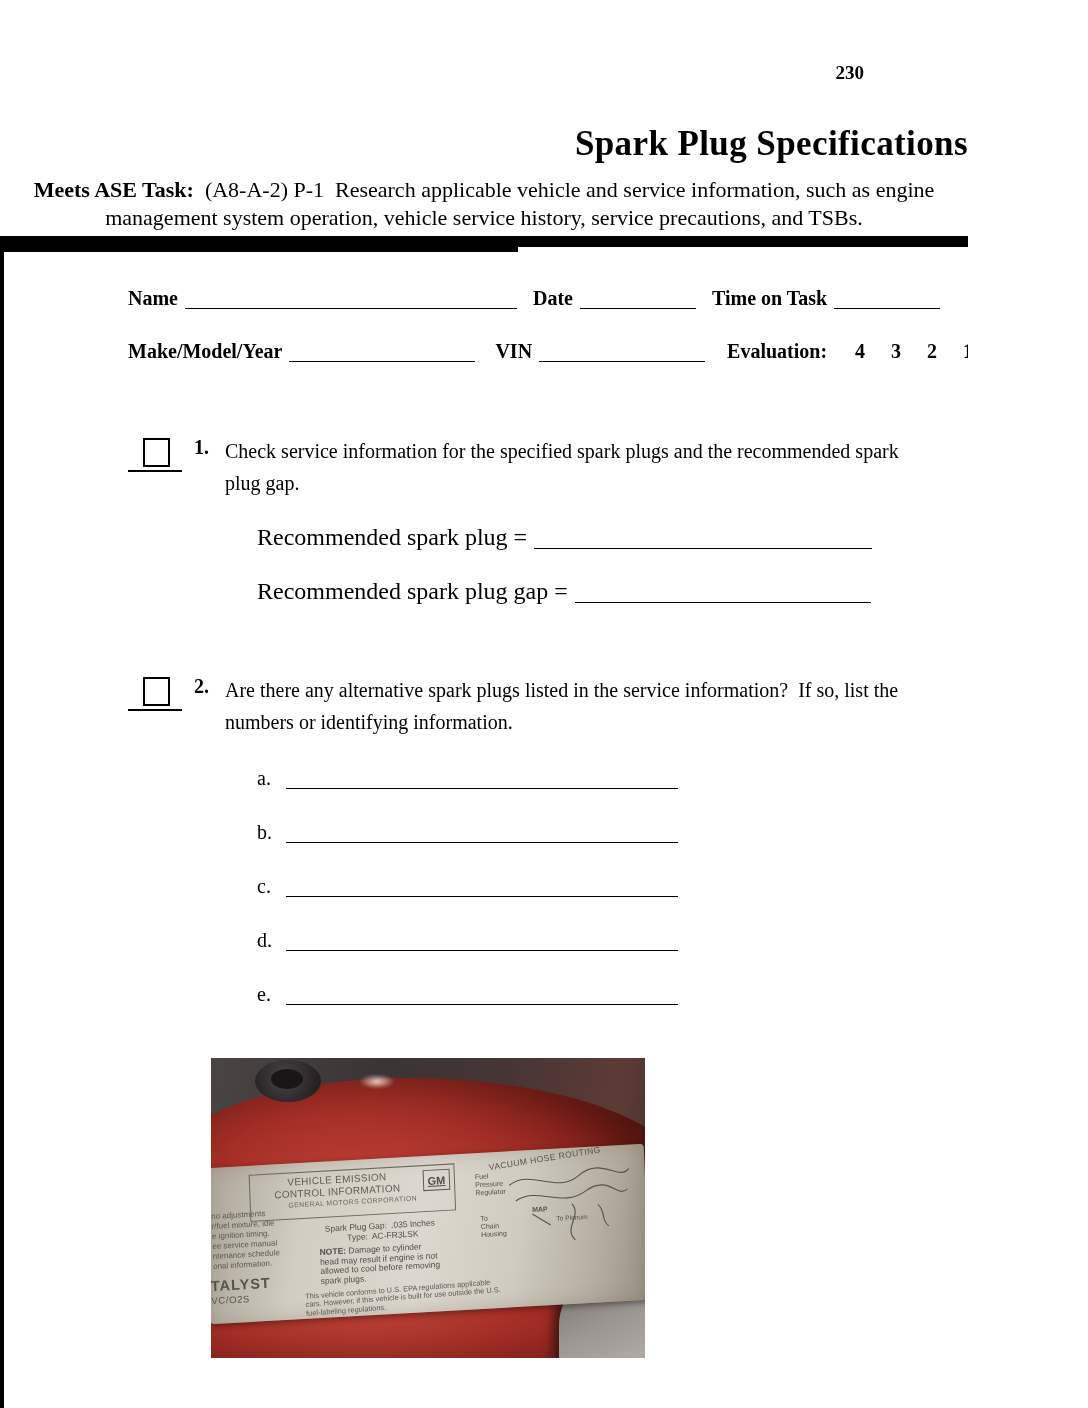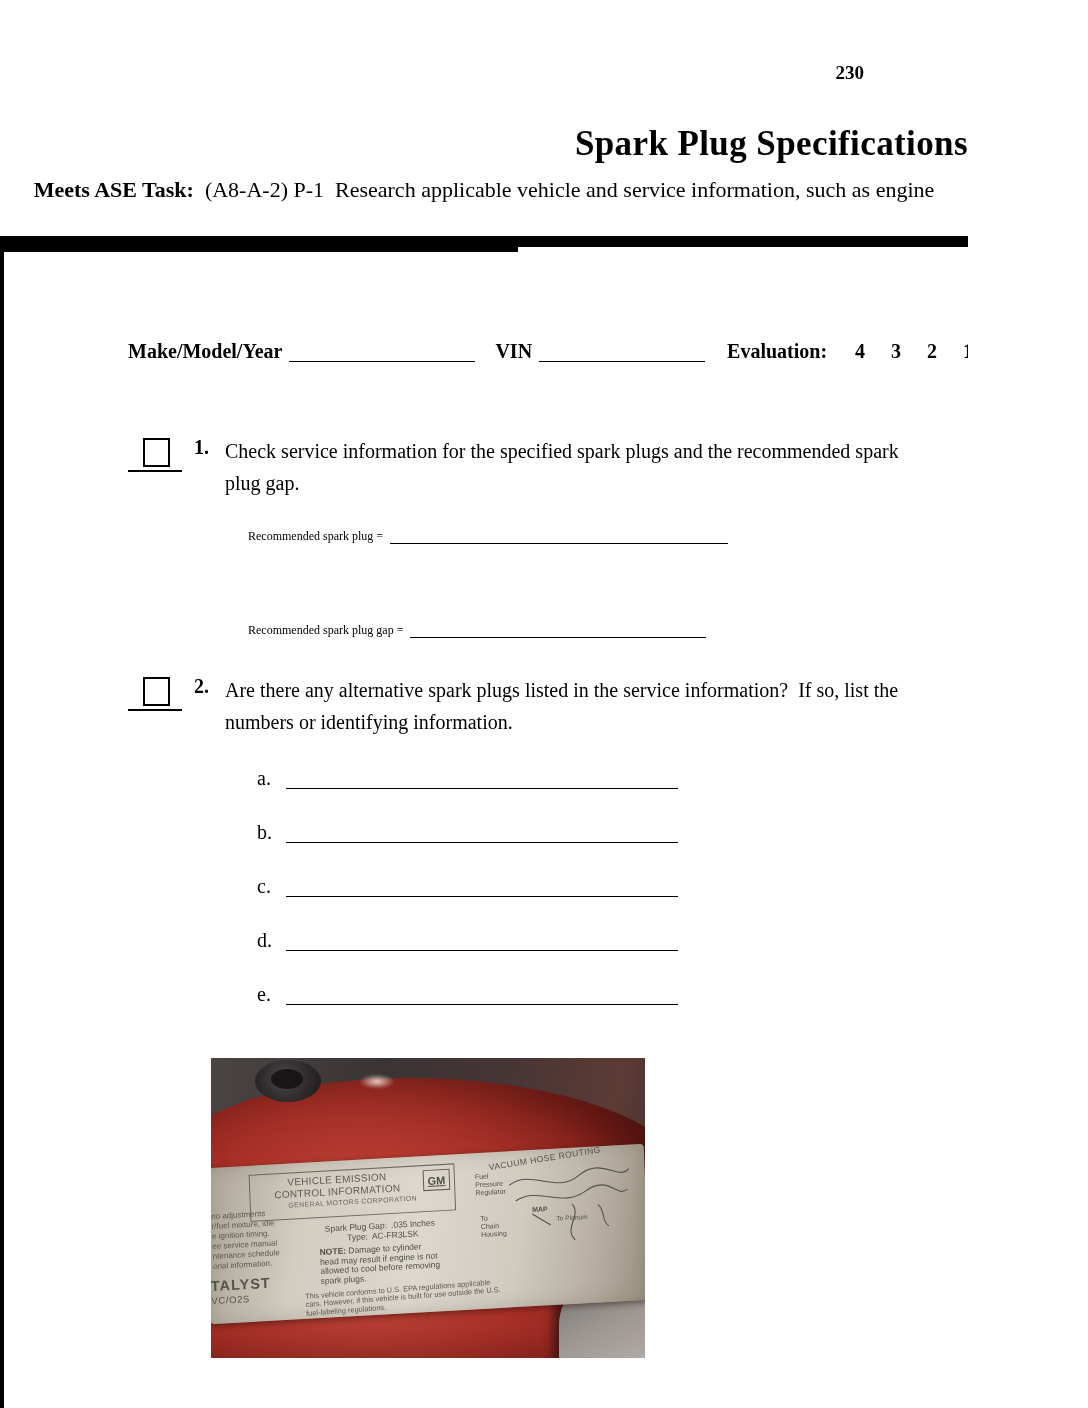--- a/index.html
+++ b/index.html
@@ -36,22 +36,22 @@
   .eval-values { font-weight:bold; word-spacing:21px; margin-left:28px; }
 
   .task { position:absolute; left:128px; display:flex; align-items:flex-start; }
   .t1 { top:436px; } .t2 { top:675px; }
   .cb-cell { width:54px; border-bottom:2.5px solid #000; padding:2px 0 3px 15px; }
   .cb-box { width:27px; height:29px; border:2.5px solid #000; background:#fff; }
   .task-body { display:flex; margin-left:12px; font-size:20px; }
   .task-num { font-weight:bold; width:31px; flex:none; }
   .task-lines { line-height:31.5px; }
 
-  .rec-line { position:absolute; left:248px; font-size:12px; white-space:nowrap; }
-  .r1 { top:524px; } .r2 { top:578px;margin-top:40px; }
+  .rec-line { position:absolute; left:257px; font-size:24px; white-space:nowrap; }
+  .r1 { top:524px; } .r2 { top:578px; }
 
   .abc-list { position:absolute; left:257px; top:764px; font-size:20px; }
   .abc-row { margin-bottom:26px; line-height:28px; white-space:nowrap; }
   .abc-label { display:inline-block; width:22px; }
 
   
   .photo { position:absolute; left:211px; top:1058px; width:434px; height:300px;
            overflow:hidden;
            background:linear-gradient(100deg,#4a4443 0%,#3a3435 35%,#473535 62%,#5d3b35 85%,#3f2e2c 100%); }
   .red-body { position:absolute; left:-42px; top:20px; width:520px; height:330px;
@@ -107,26 +107,30 @@
 <body>
 
 <div class="page">
 
   <div class="page-num">230</div>
 
   <h1 class="title">Spark Plug Specifications</h1>
 
   <div class="ase">
     <div class="ase-line pre"><span class="b">Meets ASE Task:</span><span>  (A8-A-2) P-1  Research applicable vehicle and service information, such as engine</span></div>
+    <div class="ase-line">management system operation, vehicle service history, service precautions, and TSBs.</div>
   </div>
 
   <div class="rule-thick"></div>
   <div class="rule-thin"></div>
   <div class="left-rule"></div>
 
+  <div class="row name-row">
+    <span class="b">Name</span><span class="blank w332"></span><span class="b ml16">Date</span><span class="blank w116"></span><span class="b ml16">Time on Task</span><span class="blank w106"></span>
+  </div>
 
   <div class="row make-row">
     <span class="b">Make/Model/Year</span><span class="blank w186"></span><span class="b ml20">VIN</span><span class="blank w166"></span><span class="b ml22">Evaluation:</span><span class="eval-values">4 3 2 1</span>
   </div>
 
   <div class="task t1">
     <div class="cb-cell">
       <div class="cb-box"></div>
     </div>
     <div class="task-body">

